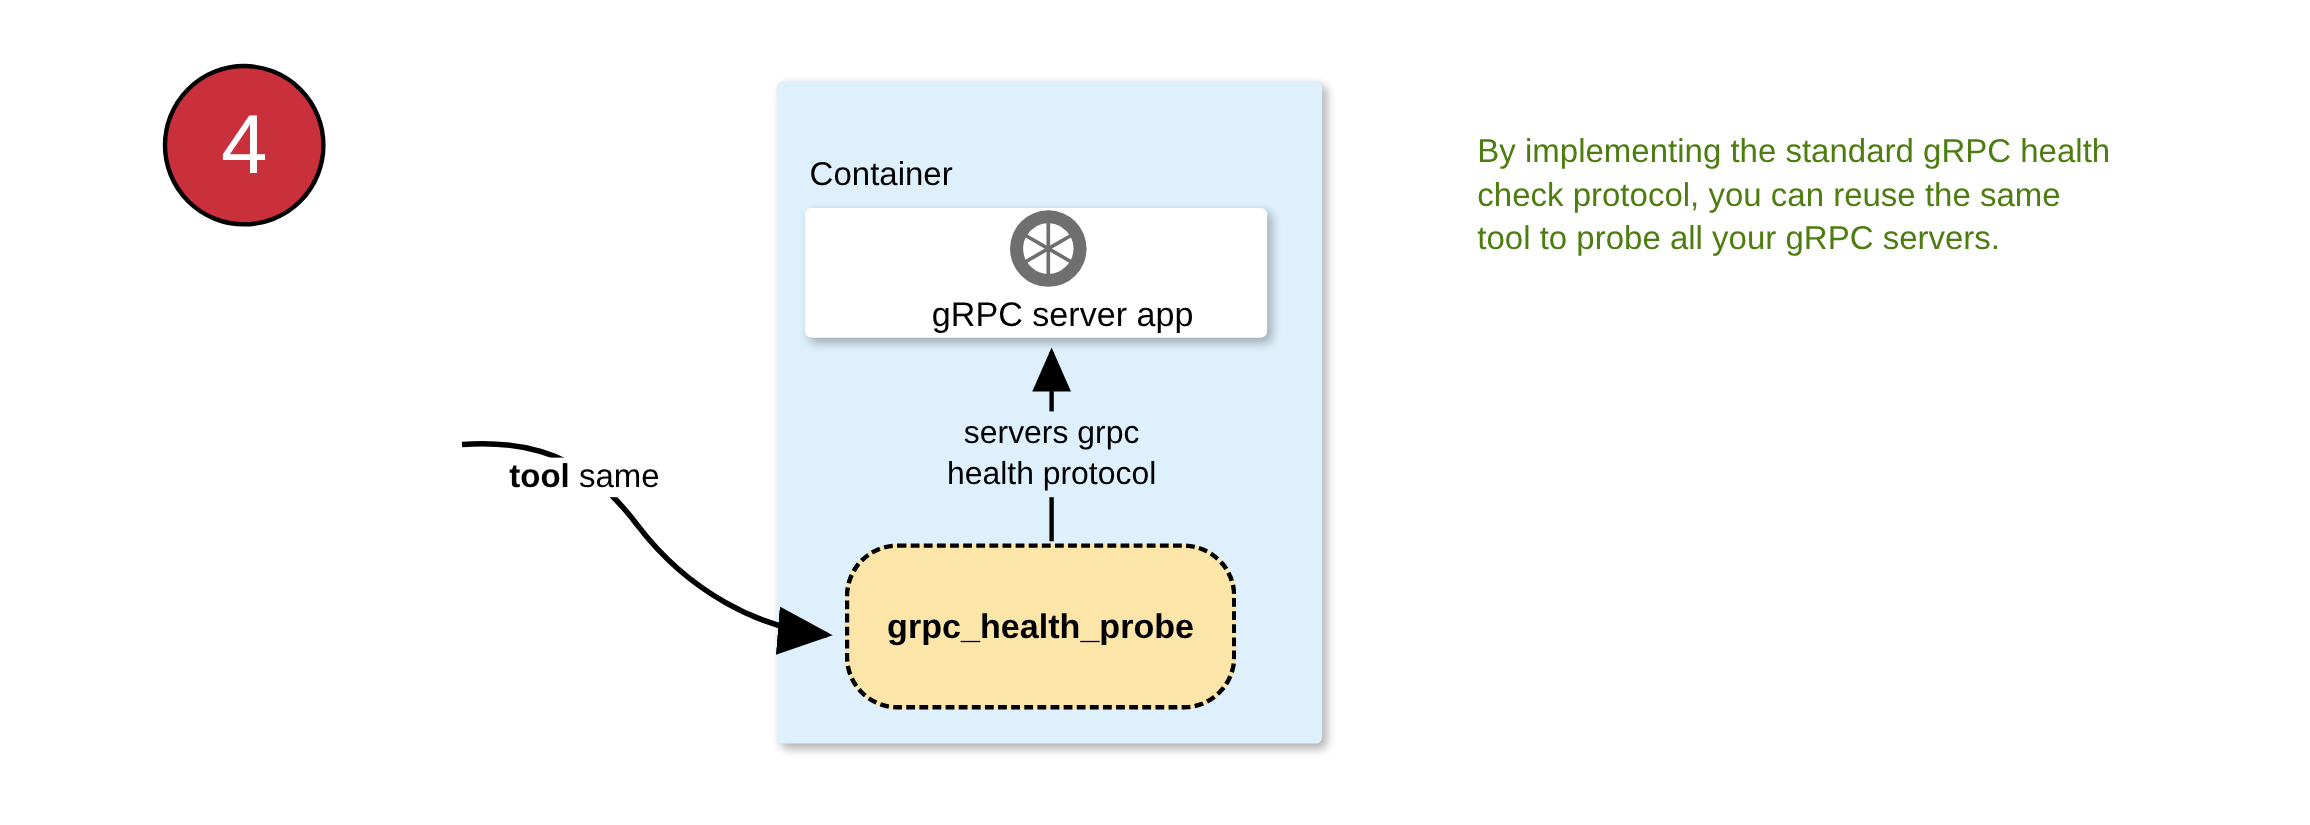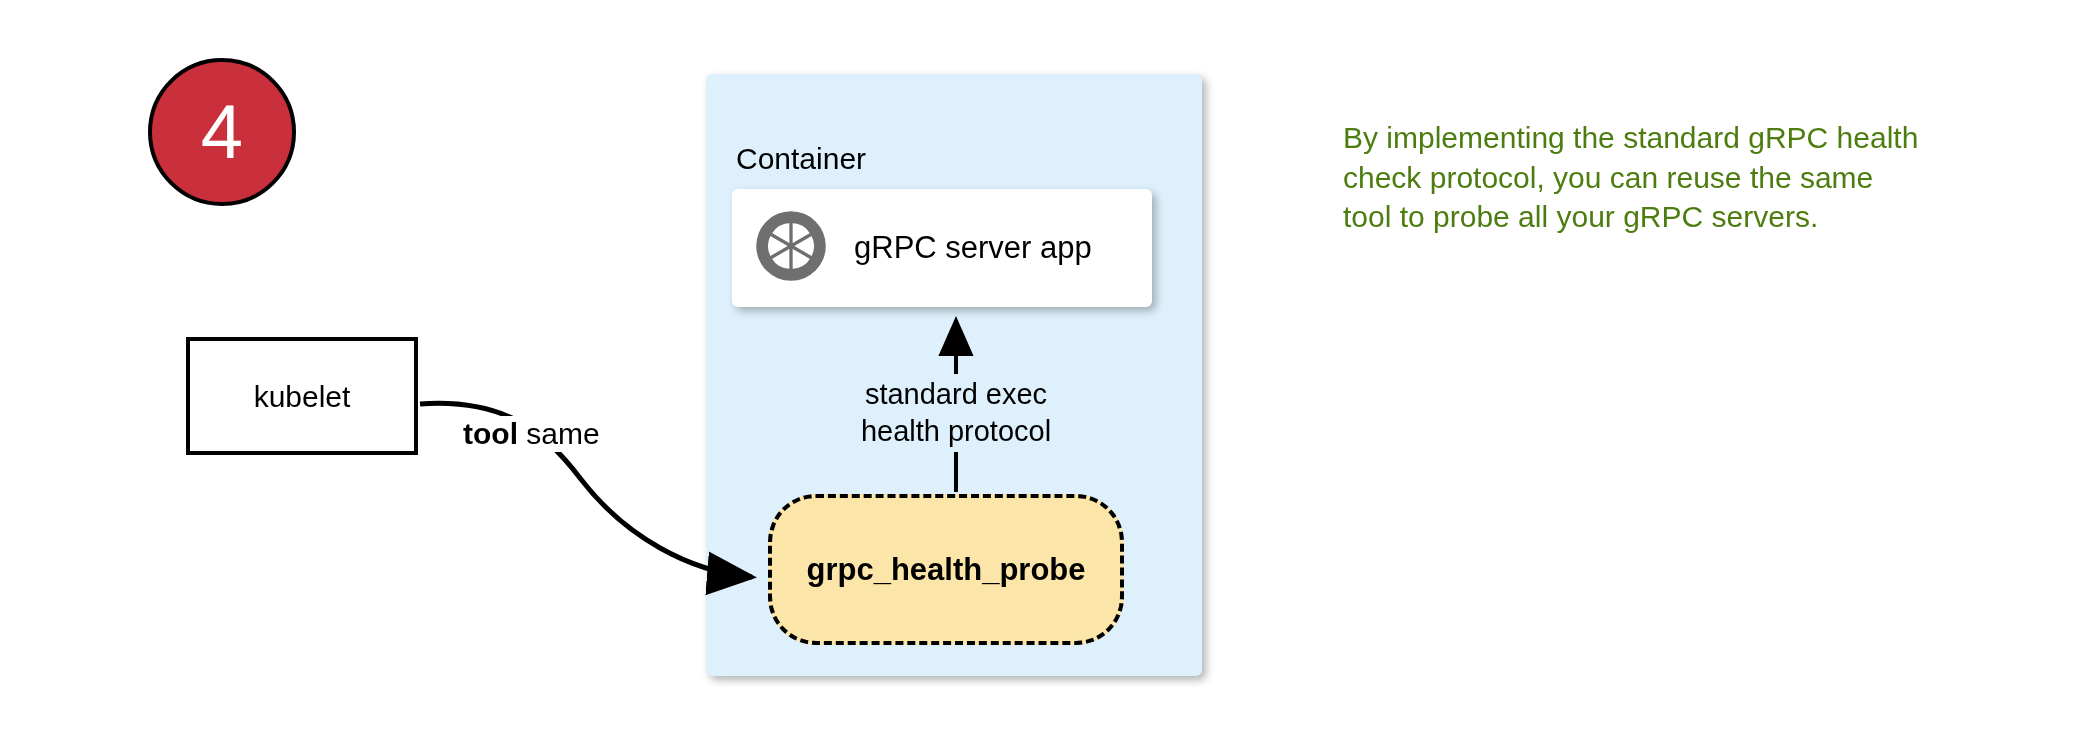--- a/index.html
+++ b/index.html
@@ -100,20 +100,21 @@
     top: 189px;
     width: 420px;
     height: 118px;
     background: #ffffff;
     border-radius: 6px;
     box-shadow: 4px 4px 9px rgba(0,0,0,0.28);
     display: flex;
     align-items: center;
     padding-left: 22px;
     box-sizing: border-box;
+    flex-direction: column;
   }
   #grpc-server-card .app-label {
     font-size: 31px;
     margin-left: 26px;
   }
 
   
   #protocol-label {
     position: absolute;
     left: 836px;
@@ -175,23 +176,20 @@
 </style>
 </head>
 <body>
 
 <div id="canvas">
 
   <div id="step-badge">
     <span class="num">4</span>
   </div>
 
-  <div id="kubelet-box">
-    <span class="lbl">kubelet</span>
-  </div>
 
   <div id="container-panel">
     <div id="container-title">Container</div>
   </div>
 
   <div id="grpc-server-card">
     <span>
       <svg width="74" height="74" viewBox="0 0 100 100" aria-hidden="true">
         <circle cx="50" cy="50" r="47" fill="#6f6f6f"></circle>
         <g fill="#ffffff">
@@ -226,21 +224,21 @@
     <path d="M956,492 L956,320" stroke="#000000" stroke-width="4" fill="none" marker-end="url(#ah)"></path>
 
     <path d="M420,404 C505,398 545,432 580,478 C625,537 690,572 752,577" stroke="#000000" stroke-width="5" fill="none" marker-end="url(#ah)"></path>
   </svg>
 
   <div id="exec-probe-label">
     <span class="b">tool</span><span> same</span>
   </div>
 
   <div id="protocol-label">
-    <div>standard exec</div>
+    <div>servers grpc</div>
     <div>health protocol</div>
   </div>
 
   <div id="health-probe-pill">
     <div class="t1">grpc_health_probe</div>
   </div>
 
   <div id="side-note">By implementing the standard gRPC health check protocol, you can reuse the same tool to probe all your gRPC servers.</div>
 
 </div>

